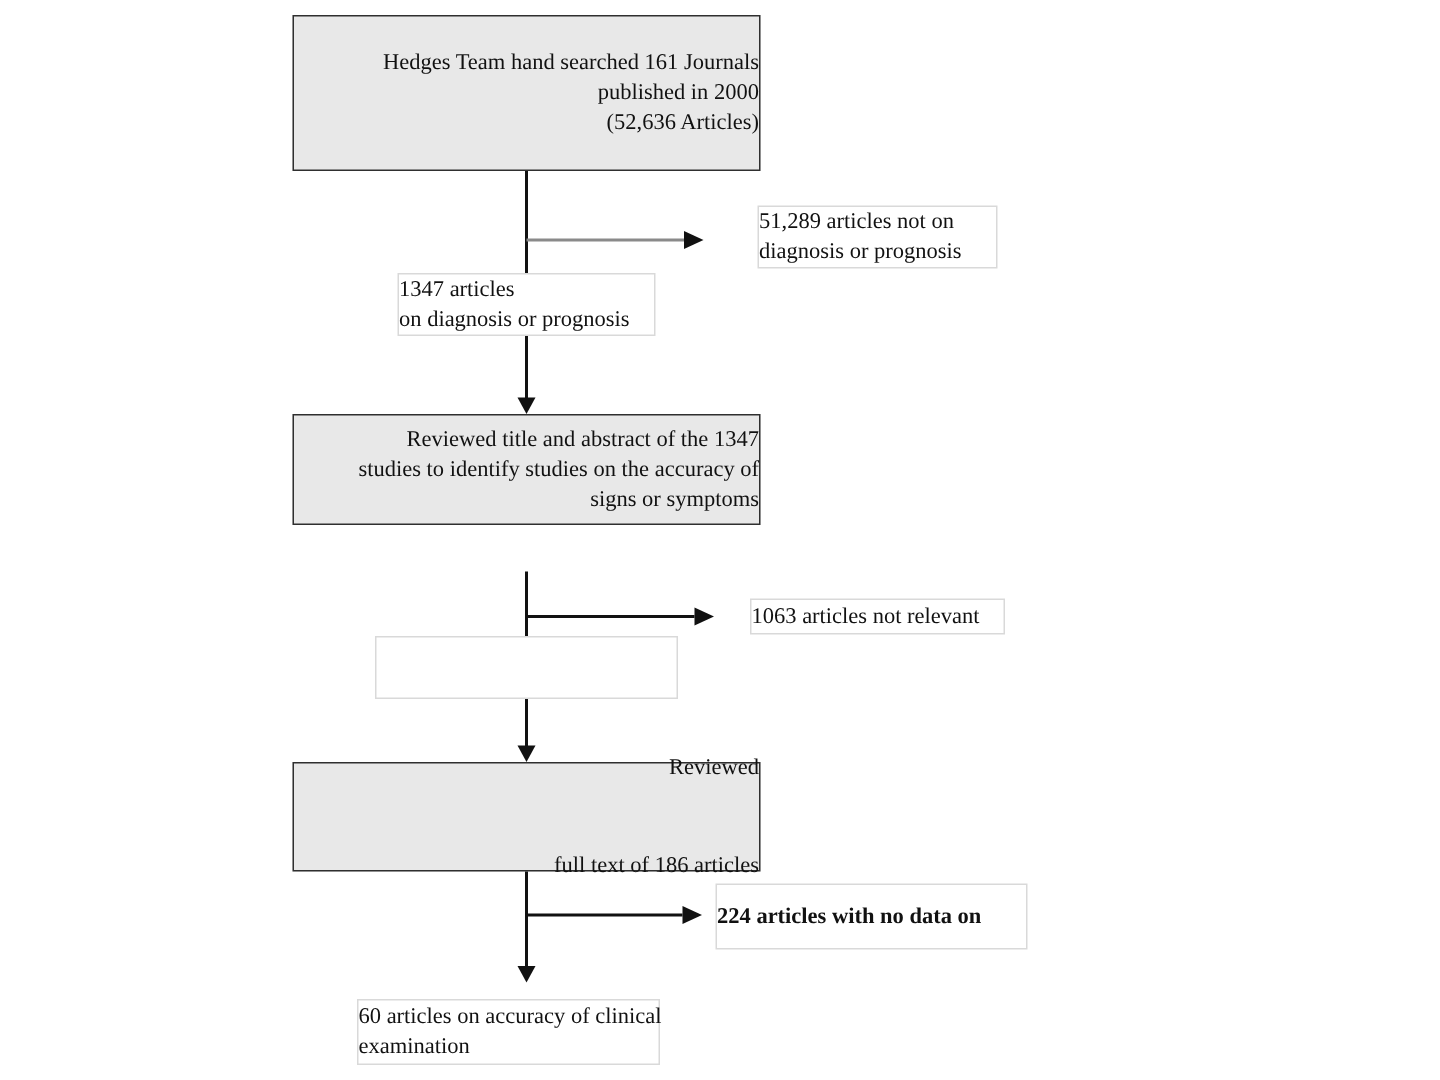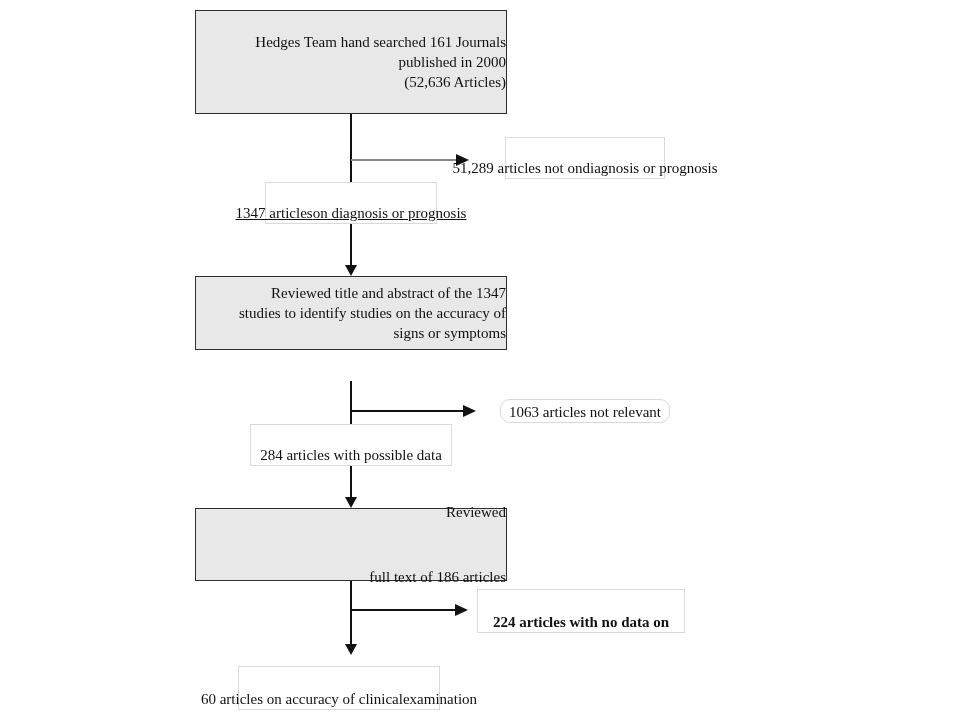--- a/index.html
+++ b/index.html
@@ -14,21 +14,21 @@
   }
   .node{
     position:absolute; box-sizing:border-box;
     background:var(--box-fill); border:1.5px solid var(--box-border);
     display:flex; flex-direction:column; justify-content:center; align-items:flex-end;
     text-align:center;
   }
   .flowlabel{
     position:absolute; box-sizing:border-box;
     background:#ffffff; border:1px solid var(--label-border);
-    display:flex; justify-content:center; align-items:flex-end;
+    display:flex; flex-direction:column; justify-content:center; align-items:flex-start;
     text-align:center; z-index:3;
   }
   .tline{white-space:nowrap;}
   .vline{position:absolute; width:2px; background:var(--line); z-index:1;}
   .hline{position:absolute; height:2px; background:var(--line); z-index:1;}
   .hline.gray{background:var(--branch-gray);}
   .arrow-down{
     position:absolute; width:0; height:0; z-index:2;
     border-left:6px solid transparent; border-right:6px solid transparent;
     border-top:11px solid var(--line);
@@ -53,24 +53,24 @@
 
   #ahr1{left:456px; top:154px;}
   #ahr2{left:463px; top:405px;}
   #ahr3{left:455px; top:604px;}
 
   #ahd1{left:345px; top:265px;}
   #ahd2{left:345px; top:497px;}
   #ahd3{left:345px; top:644px;}
 
   #excl1{left:505px; top:137px; width:160px; height:42px;}
-  #excl2{left:500px; top:399px; width:170px; height:24px;border-radius:10px;}
+  #excl2{left:500px; top:399px; width:170px; height:24px;}
   #excl3{left:477px; top:589px; width:208px; height:44px;font-weight:bold;}
 
-  #mid1{left:265px; top:182px; width:172px; height:42px;text-decoration:underline;}
+  #mid1{left:265px; top:182px; width:172px; height:42px;}
   #mid2{left:250px; top:424px; width:202px; height:42px;}
   #final1{left:238px; top:666px; width:202px; height:44px;}
 </style>
 </head>
 <body>
 
 <div id="canvas">
 
   <div class="node" id="box1">
     <div class="tline">Hedges Team hand searched 161 Journals</div>
@@ -116,21 +116,20 @@
   <div class="flowlabel" id="excl3">
     <div class="tline">224 articles with no data on</div>
   </div>
 
   <div class="flowlabel" id="mid1">
     <div class="tline">1347 articles</div>
     <div class="tline">on diagnosis or prognosis</div>
   </div>
 
   <div class="flowlabel" id="mid2">
-    <div class="tline">284 articles with possible data</div>
   </div>
 
   <div class="flowlabel" id="final1">
     <div class="tline">60 articles on accuracy of clinical</div>
     <div class="tline">examination</div>
   </div>
 
 </div>
 
 </body></html>

